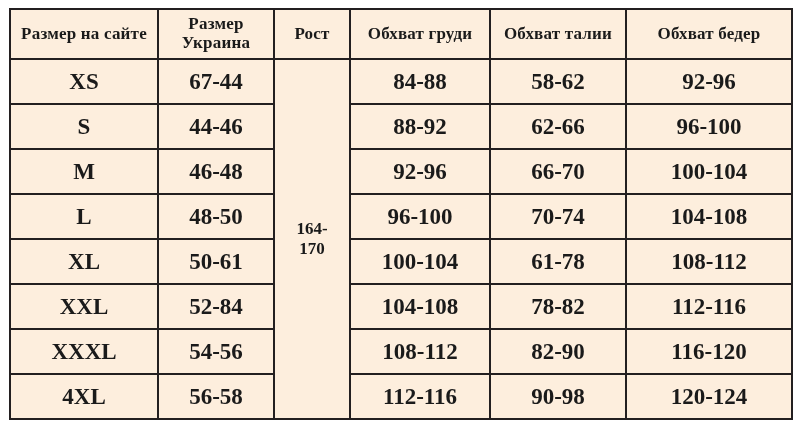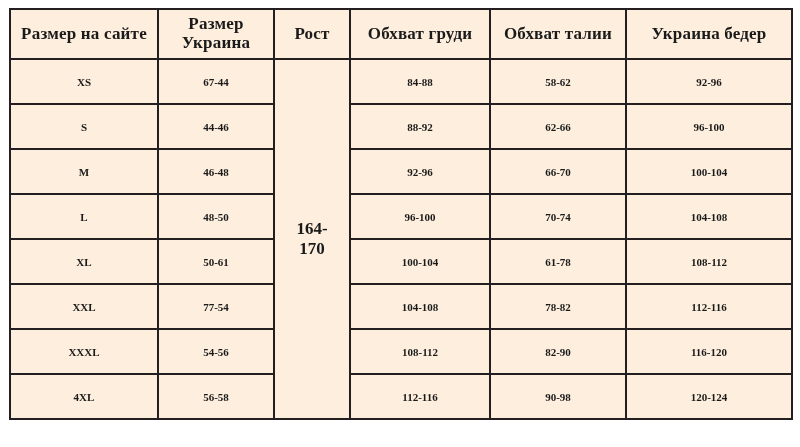--- a/index.html
+++ b/index.html
@@ -39,21 +39,21 @@
     padding: 0;
   }
   thead th {
     height: 48px;
     font-size: 17px;
     line-height: 1.1;
     letter-spacing: 0.2px;
   }
   tbody td {
     height: 43px;
-    font-size: 11px;
+    font-size: 23px;
   }
   
   col.c-site   { width: 148px; }
   col.c-ua     { width: 116px; }
   col.c-height { width: 76px; }
   col.c-chest  { width: 140px; }
   col.c-waist  { width: 136px; }
   col.c-hips   { width: 166px; }
 
   td.height-cell {
@@ -75,21 +75,21 @@
       <col class="c-waist">
       <col class="c-hips">
     </colgroup>
     <thead>
       <tr>
         <th>Размер на сайте</th>
         <th>Размер Украина</th>
         <th>Рост</th>
         <th>Обхват груди</th>
         <th>Обхват талии</th>
-        <th>Украина бедер</th>
+        <th>Обхват бедер</th>
       </tr>
     </thead>
     <tbody>
       <tr>
         <td>XS</td>
         <td>67-44</td>
         <td class="height-cell" rowspan="8">
           <span class="height-line">164-</span>
           <span class="height-line">170</span>
         </td>
@@ -120,21 +120,21 @@
       </tr>
       <tr>
         <td>XL</td>
         <td>50-61</td>
         <td>100-104</td>
         <td>61-78</td>
         <td>108-112</td>
       </tr>
       <tr>
         <td>XXL</td>
-        <td>77-54</td>
+        <td>52-84</td>
         <td>104-108</td>
         <td>78-82</td>
         <td>112-116</td>
       </tr>
       <tr>
         <td>XXXL</td>
         <td>54-56</td>
         <td>108-112</td>
         <td>82-90</td>
         <td>116-120</td>

